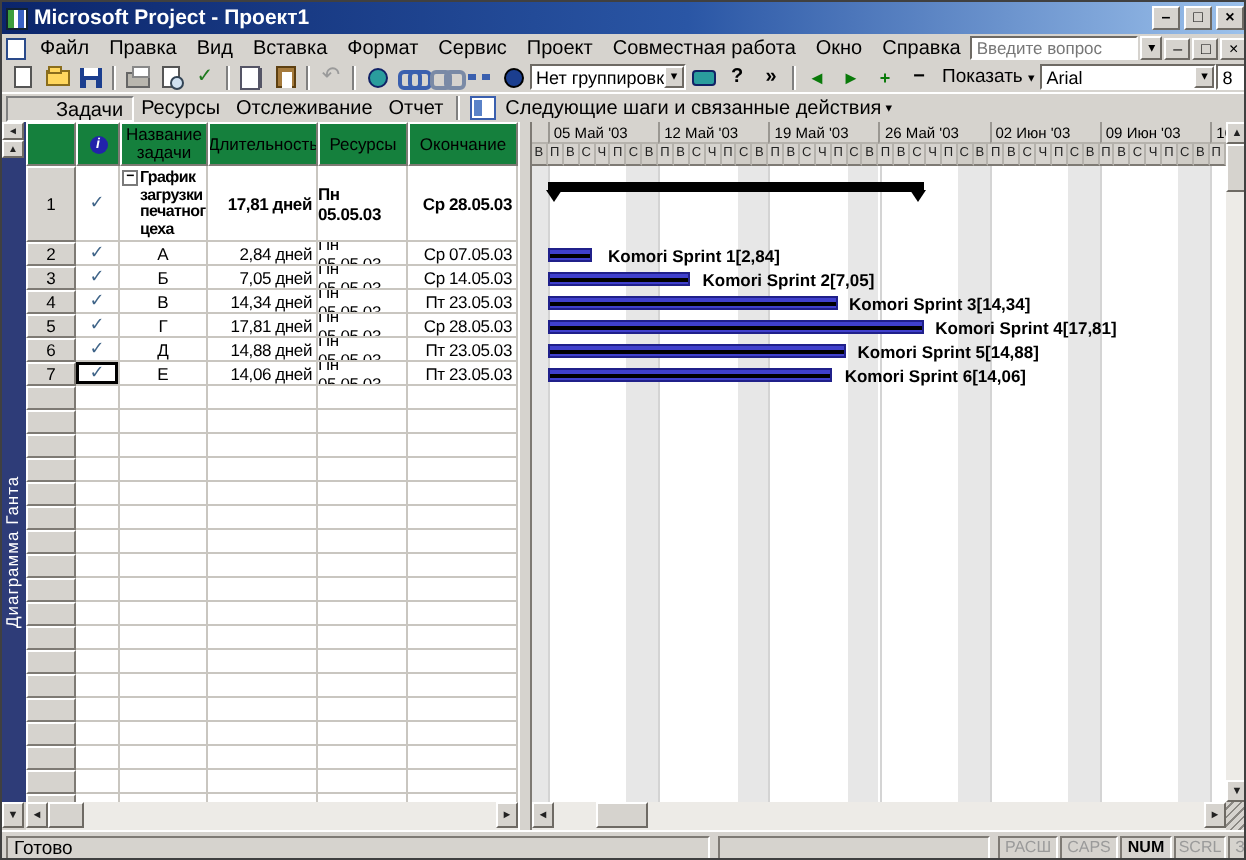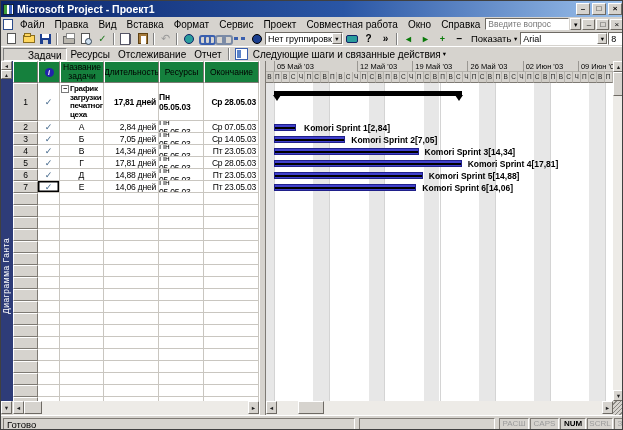--- a/index.html
+++ b/index.html
@@ -515,21 +515,21 @@
         </div>
       </div>
   </div>
 
   <div class="divider"></div>
 
   <div class="gantt">
     <div class="gweeks" id="gweeks">
         <span class="wkcell" style="width: 7.88636px; border-left: none;"></span>
         <span class="wkcell" style="width: 55.2045px;">05 Май '03</span>
-        <span class="wkcell" style="width: 55.2045px; margin-left: 28px;">12 Май '03</span>
+        <span class="wkcell" style="width: 55.2045px;">12 Май '03</span>
         <span class="wkcell" style="width: 55.2045px;">19 Май '03</span>
         <span class="wkcell" style="width: 55.2045px;">26 Май '03</span>
         <span class="wkcell" style="width: 55.2045px;">02 Июн '03</span>
         <span class="wkcell" style="width: 55.2045px;">09 Июн '03</span>
         <span class="wkcell" style="width: 7.88636px;">16 Июн '03</span>
       </div>
     <div class="gdays" id="gdays">
         <span class="daycell" style="width: 7.88636px; background: rgb(207, 204, 198);">В</span>
         <span class="daycell" style="width: 7.88636px;">П</span>
         <span class="daycell" style="width: 7.88636px;">В</span>

